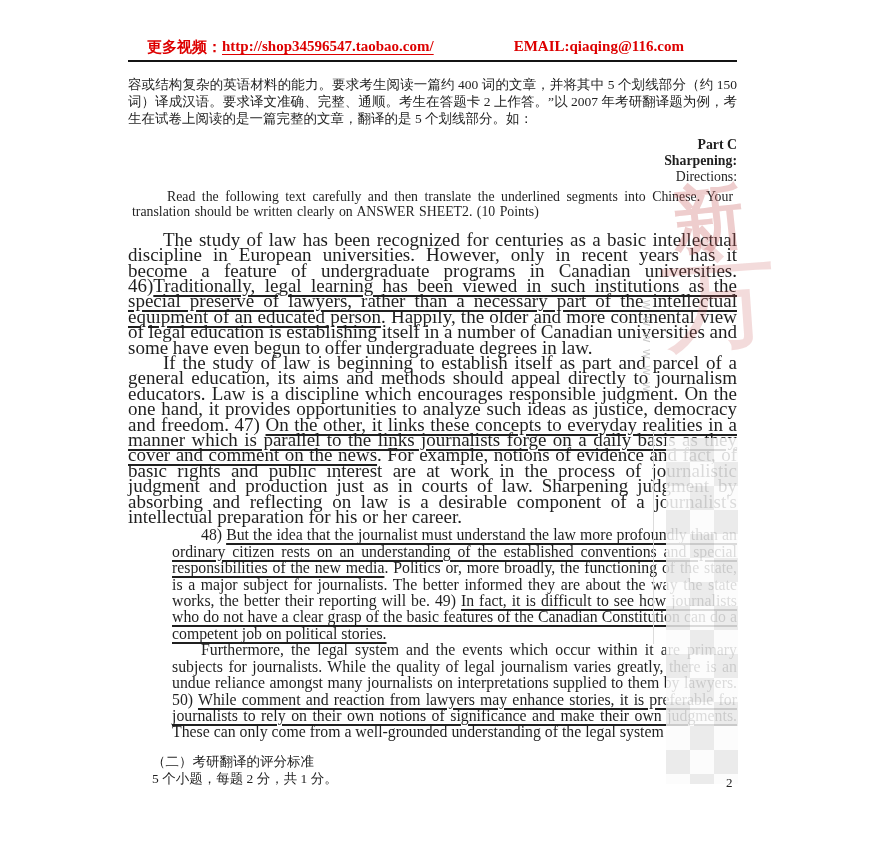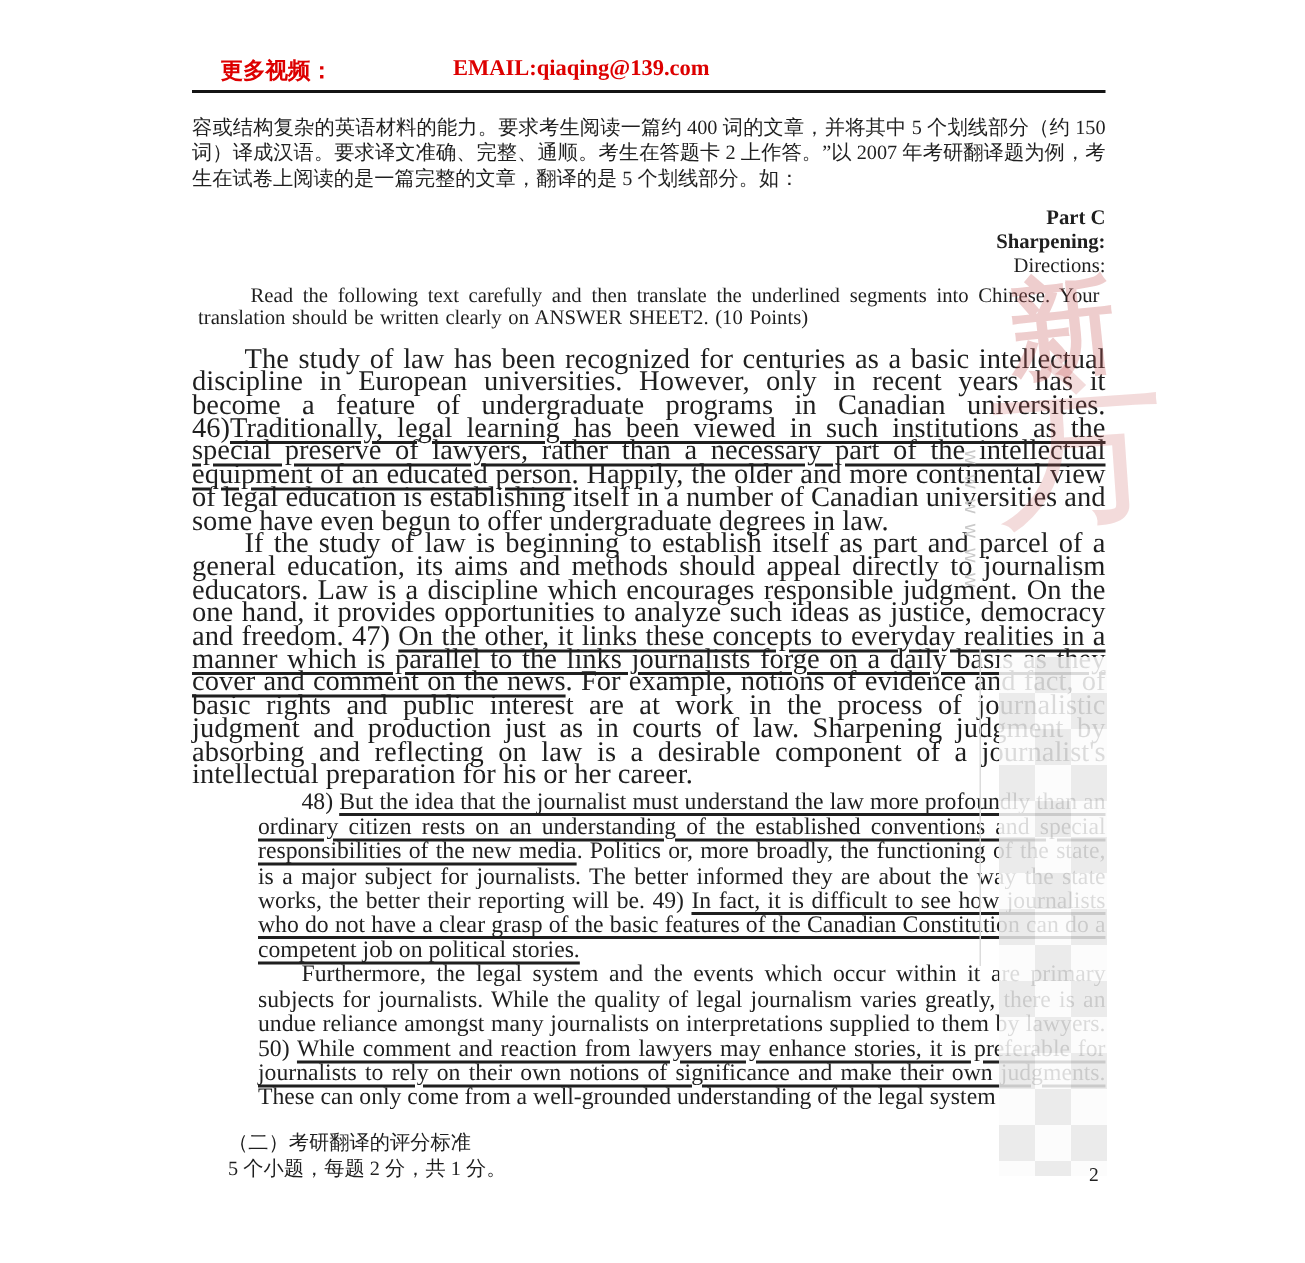--- a/index.html
+++ b/index.html
@@ -36,21 +36,22 @@
 </style>
 </head>
 <body>
 
 <div class="page">
 
   <div class="content">
 
     <div class="header-row red">
       <span>更多视频：</span>
-      <span class="header-email">EMAIL:qiaqing@139.com</span>
+      <span class="header-link">http://shop34596547.taobao.com/</span>
+      <span class="header-email">EMAIL:qiaqing@116.com</span>
     </div>
     <hr class="rule">
 
     <p class="cn-top">容或结构复杂的英语材料的能力。要求考生阅读一篇约 400 词的文章，并将其中 5 个划线部分（约 150 词）译成汉语。要求译文准确、完整、通顺。考生在答题卡 2 上作答。”以 2007 年考研翻译题为例，考生在试卷上阅读的是一篇完整的文章，翻译的是 5 个划线部分。如：</p>
 
     <div class="head-block">
       <div class="bold">Part C</div>
       <div class="bold">Sharpening:</div>
       <div>Directions:</div>
     </div>

